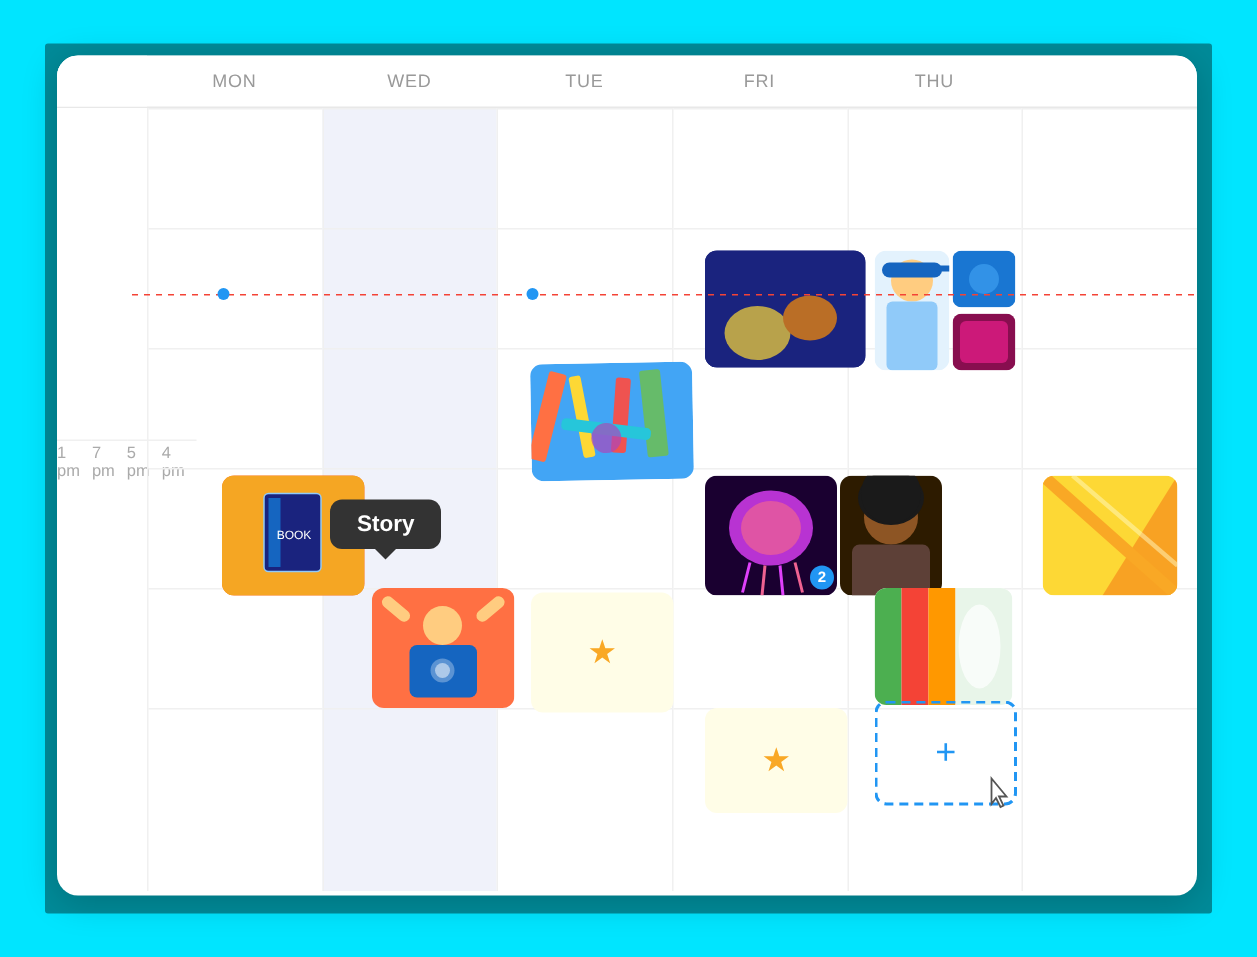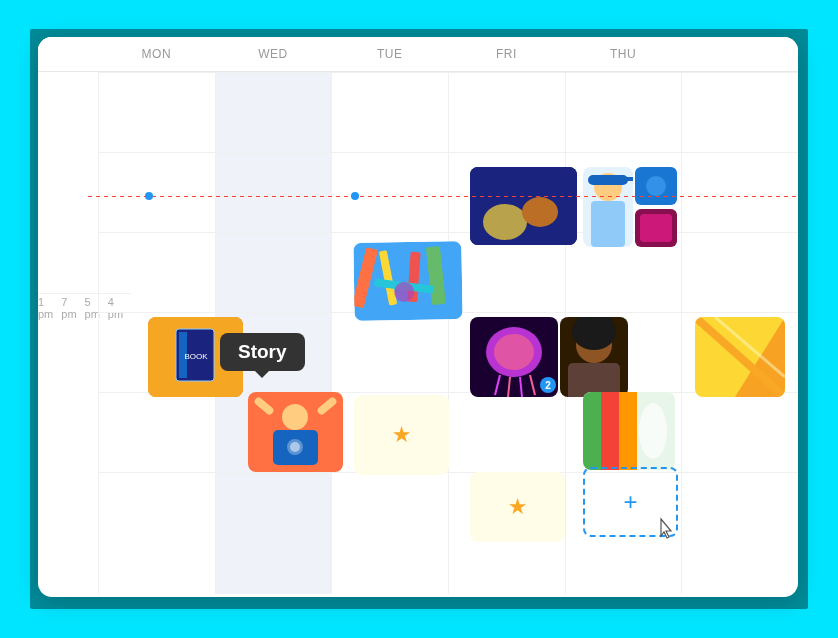--- a/index.html
+++ b/index.html
@@ -97,21 +97,21 @@
       position: absolute;
       border-radius: 8px;
       overflow: hidden;
       z-index: 5;
     }
     
     .story-tooltip {
       position: absolute;
       background: #333;
       color: white;
-      font-size: 19px;
+      font-size: 15px;
       font-weight: 600;
       padding: 8px 18px;
       border-radius: 8px;
       white-space: nowrap;
       z-index: 30;
       left: 182px;
       top: 296px;
     }
     .story-tooltip::after {
       content: '';

